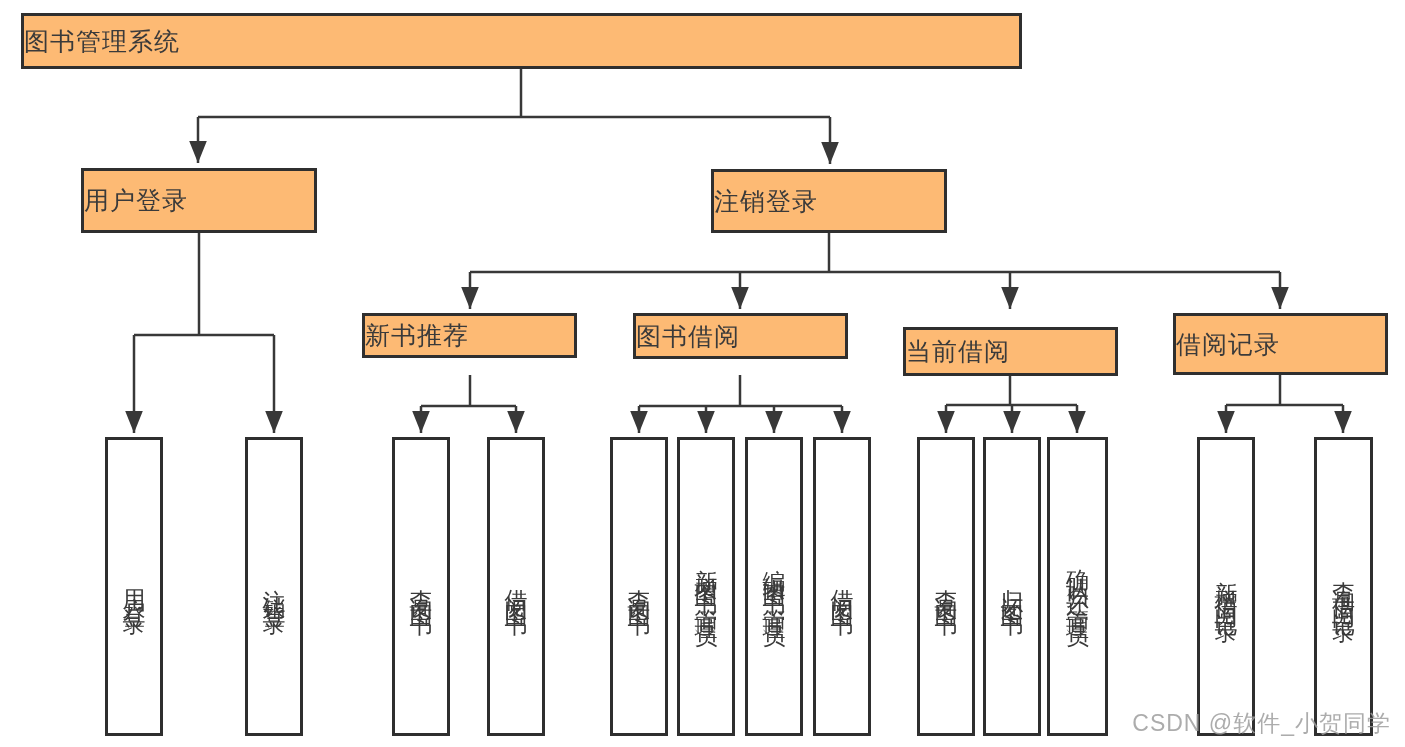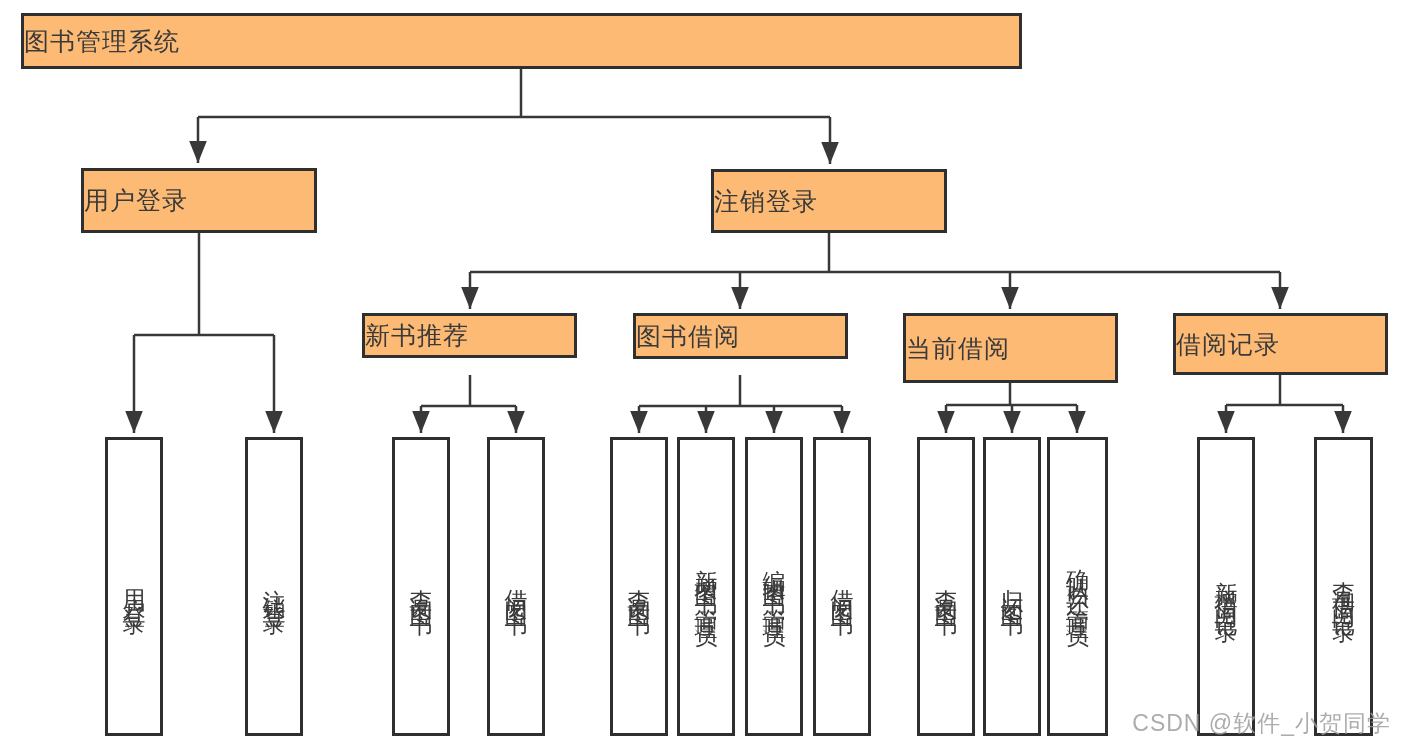--- a/index.html
+++ b/index.html
@@ -112,21 +112,21 @@
   <div class="box" style="left:711px;top:169px;width:236px;height:64px">
     <span>注销登录</span>
   </div>
 
   <div class="box" style="left:362px;top:313px;width:215px;height:45px">
     <span>新书推荐</span>
   </div>
   <div class="box" style="left:633px;top:313px;width:215px;height:46px">
     <span>图书借阅</span>
   </div>
-  <div class="box" style="left:903px;top:313px;width:215px;height:70px">
+  <div class="box" style="left:903px;top:327px;width:215px;height:49px">
     <span>当前借阅</span>
   </div>
   <div class="box" style="left:1173px;top:313px;width:215px;height:62px">
     <span>借阅记录</span>
   </div>
 
   <div class="leaf" style="left:105px;top:437px;width:58px;height:299px">
     <span>用户登录</span>
   </div>
   <div class="leaf" style="left:245px;top:437px;width:58px;height:299px">

